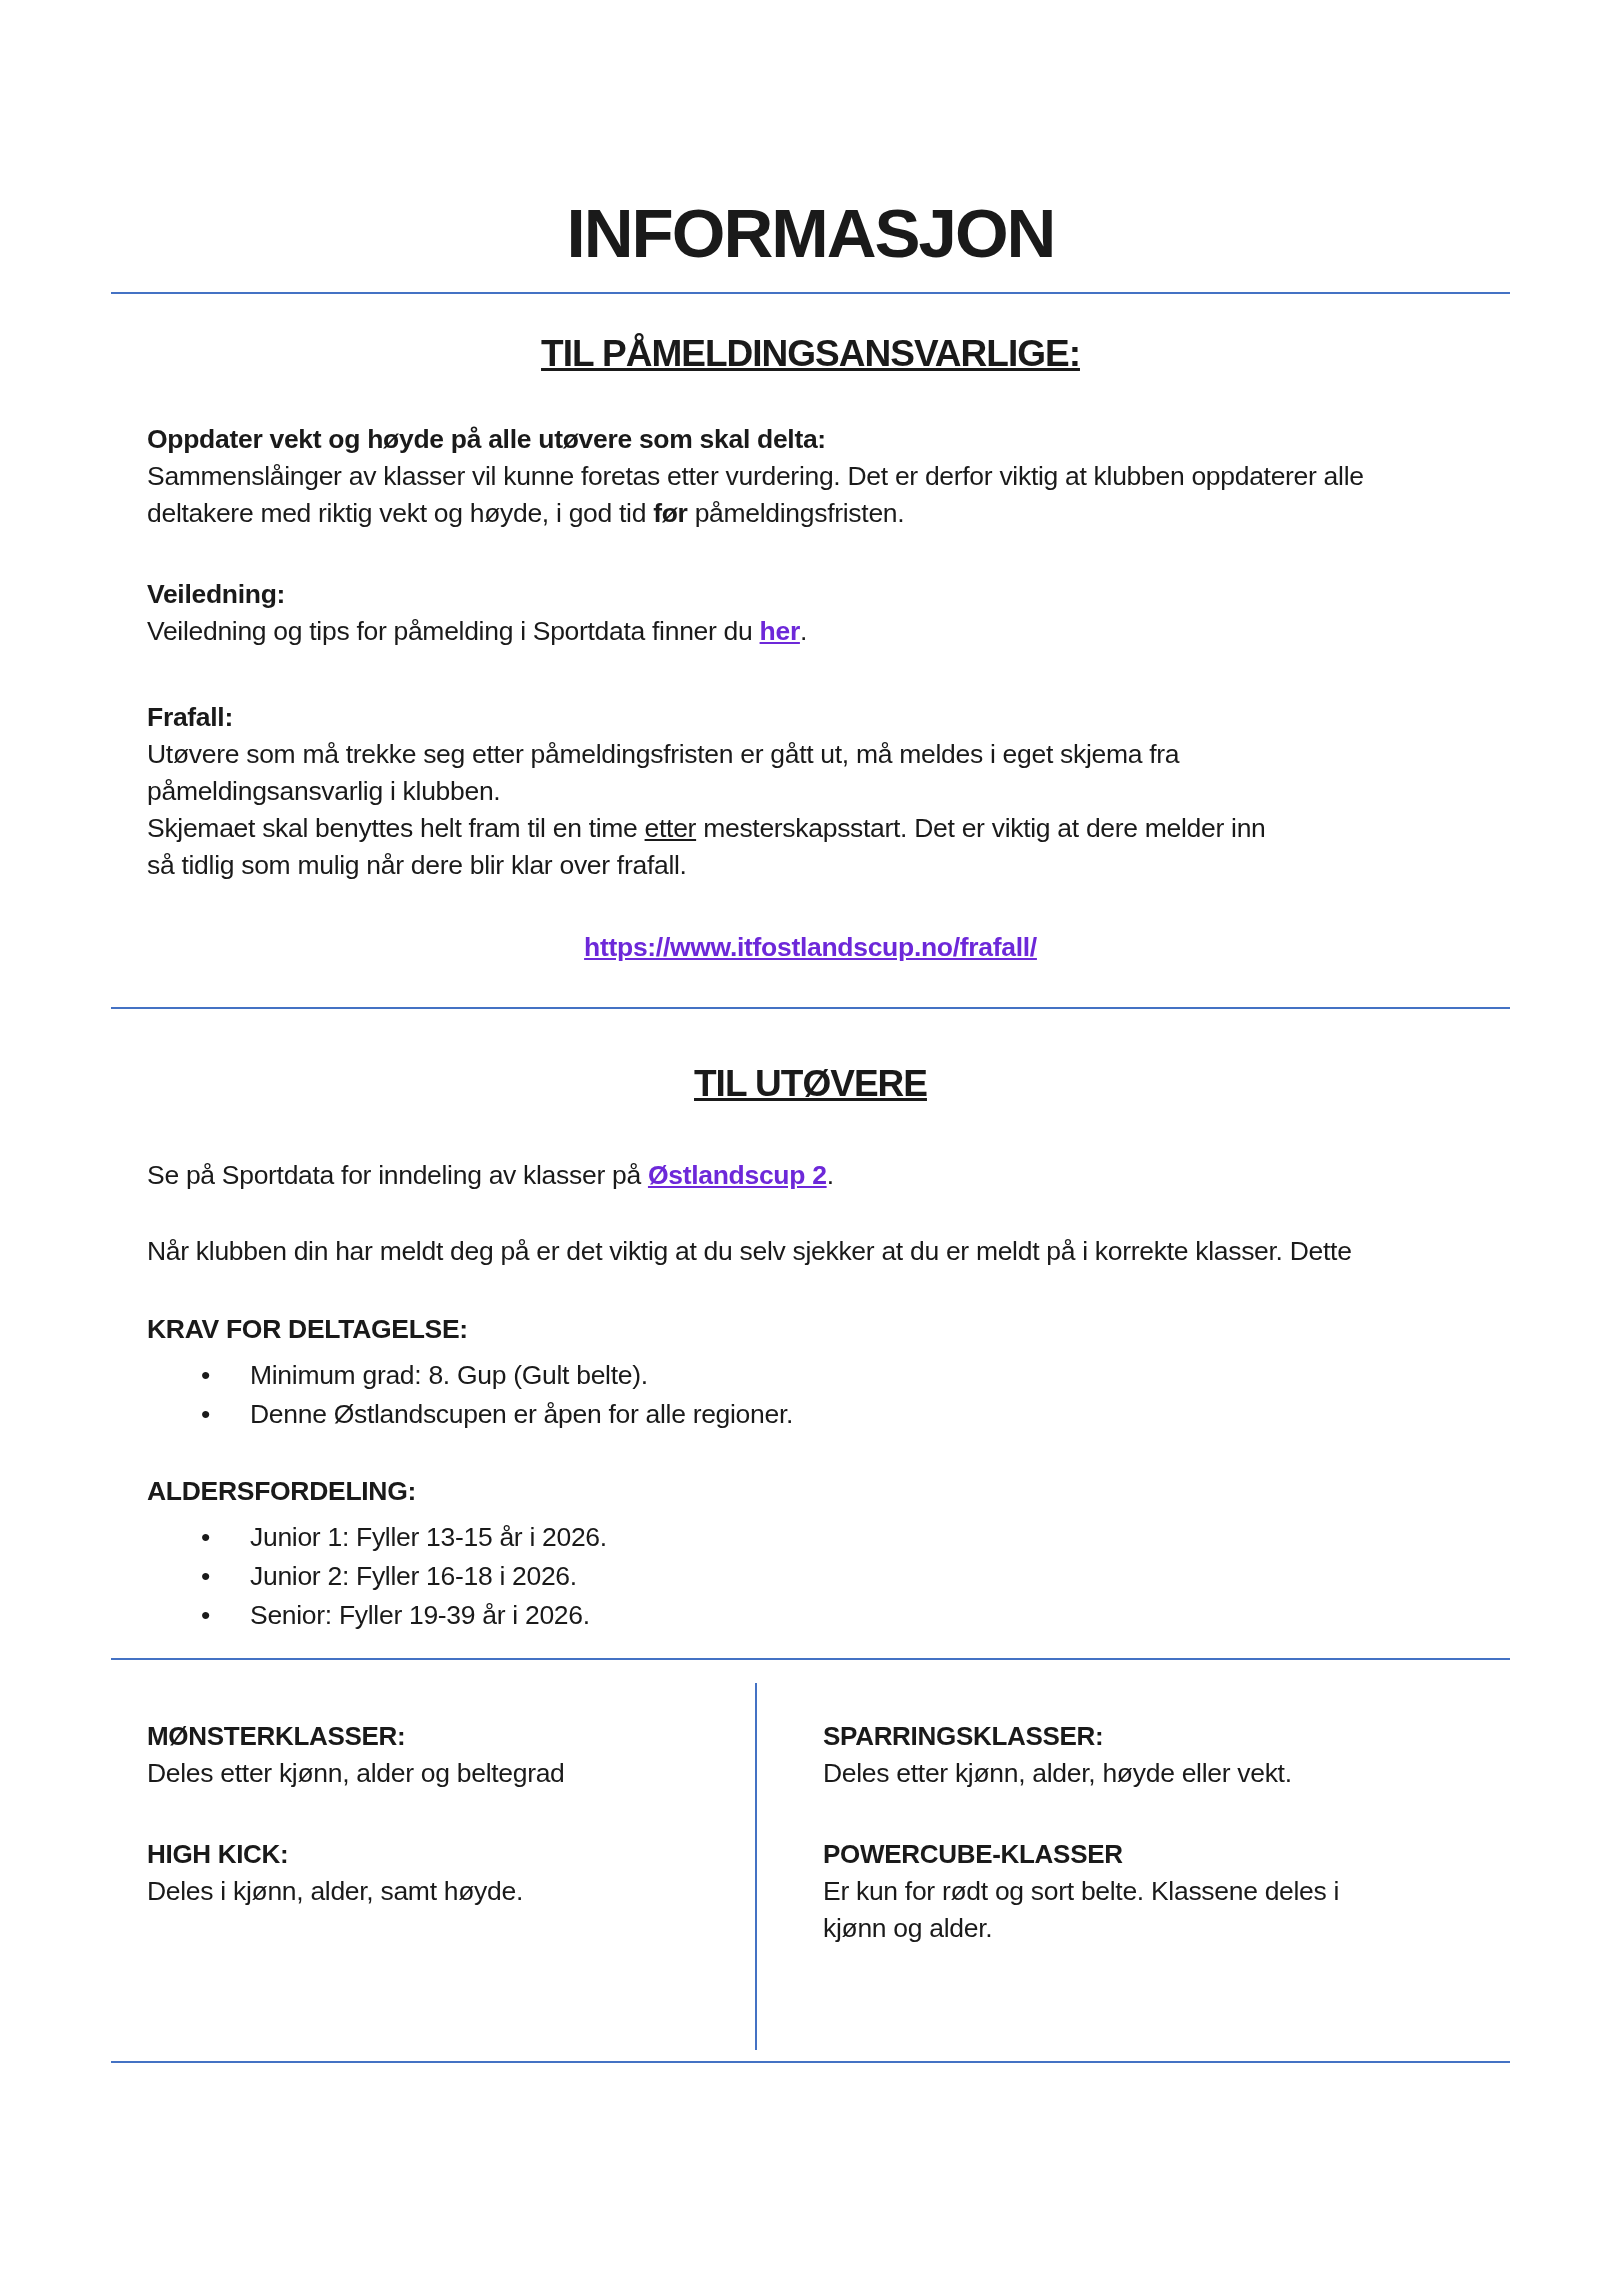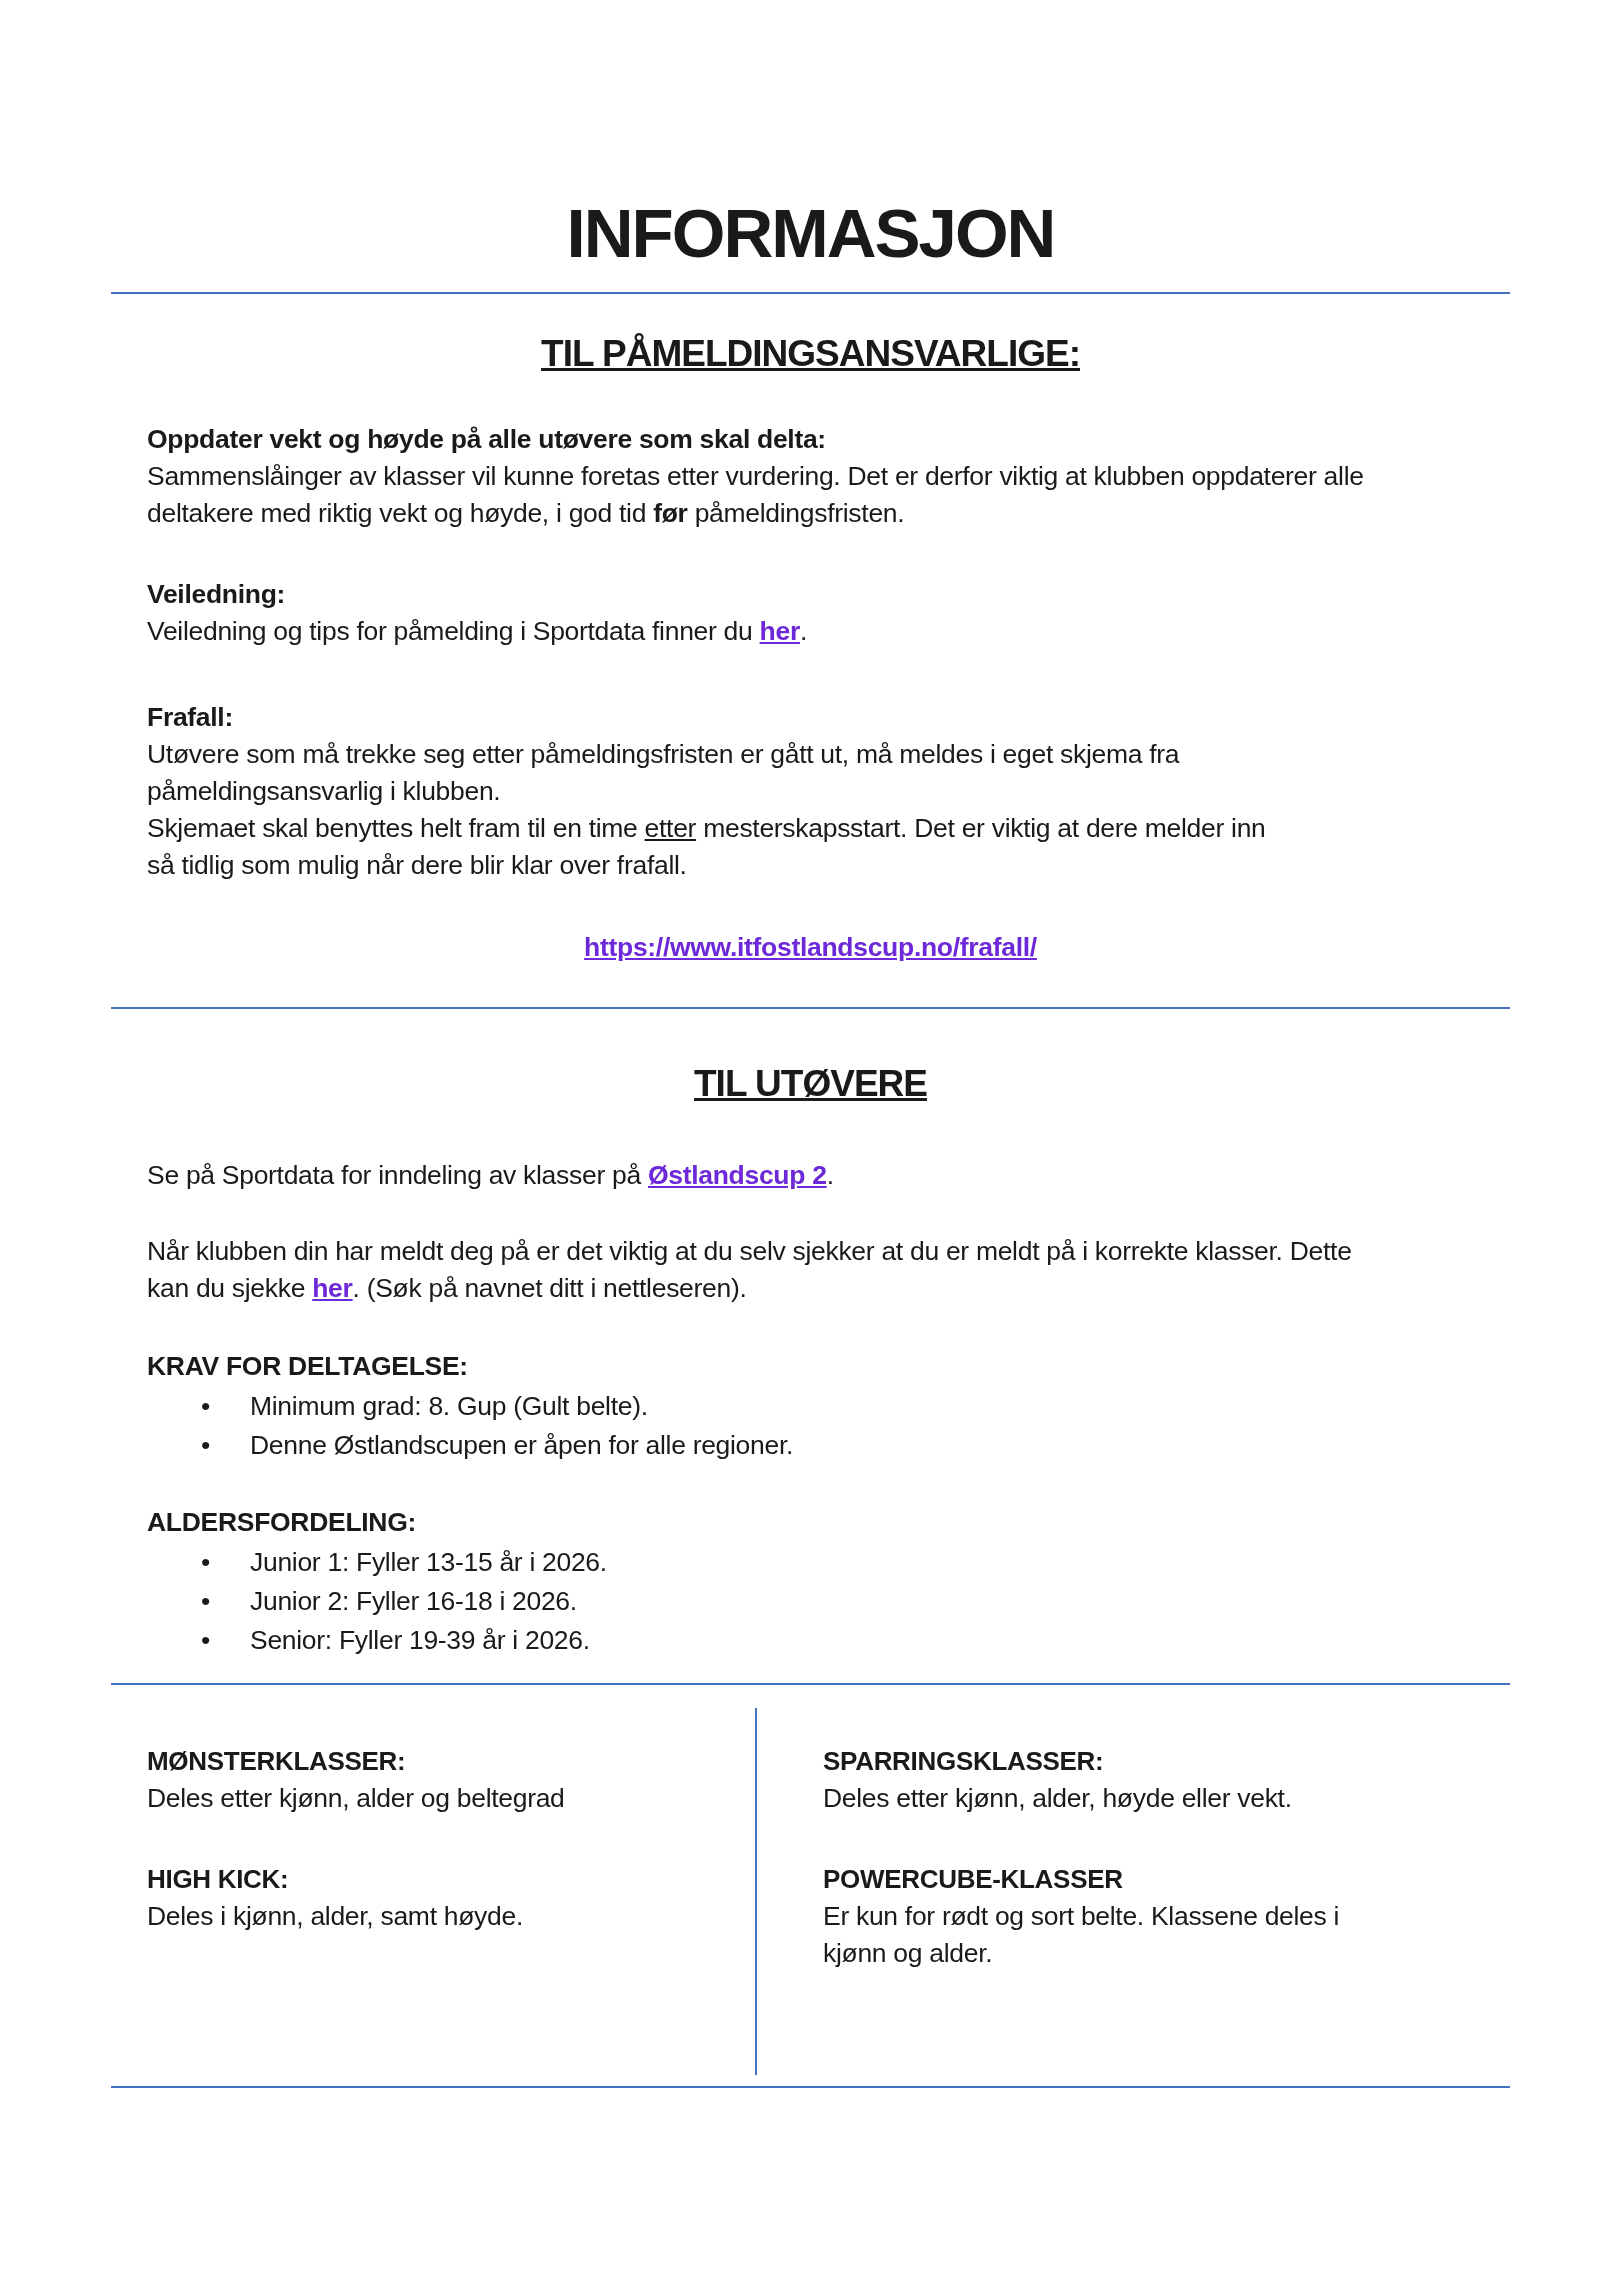--- a/index.html
+++ b/index.html
@@ -57,21 +57,21 @@
   .bold { font-weight: bold; }
   .u { text-decoration: underline; }
   .center { text-align: center; white-space: normal; }
   a.link {
     color: #6d28d9;
     font-weight: bold;
     text-decoration: underline;
     cursor: pointer;
   }
   ul.bullets {
-    margin: 2px 0 0;
+    margin: 8px 0 0;
     padding: 0 0 0 103px;
     list-style: none;
   }
   ul.bullets li {
     position: relative;
     line-height: 39px;
     white-space: nowrap;
   }
   ul.bullets li::before {
     content: "\2022";
@@ -143,21 +143,20 @@
   <hr class="rule rule-2">
 
   <h2 class="section-heading h2b">TIL UTØVERE</h2>
 
   <p class="mt-52">
     <span class="line"><span>Se på Sportdata for inndeling av klasser på </span><a class="link">Østlandscup 2</a><span>.</span></span>
   </p>
 
   <p class="mt-40">
     <span class="line">Når klubben din har meldt deg på er det viktig at du selv sjekker at du er meldt på i korrekte klasser. Dette</span><br>
-    <span class="line"><span>kan du sjekke </span><a class="link">her</a><span>. (Søk på navnet ditt i nettleseren).</span></span>
   </p>
 
   <p class="mt-42 bold line">KRAV FOR DELTAGELSE:</p>
   <ul class="bullets">
     <li>Minimum grad: 8. Gup (Gult belte).</li>
     <li>Denne Østlandscupen er åpen for alle regioner.</li>
   </ul>
 
   <p class="mt-40 bold line">ALDERSFORDELING:</p>
   <ul class="bullets">

